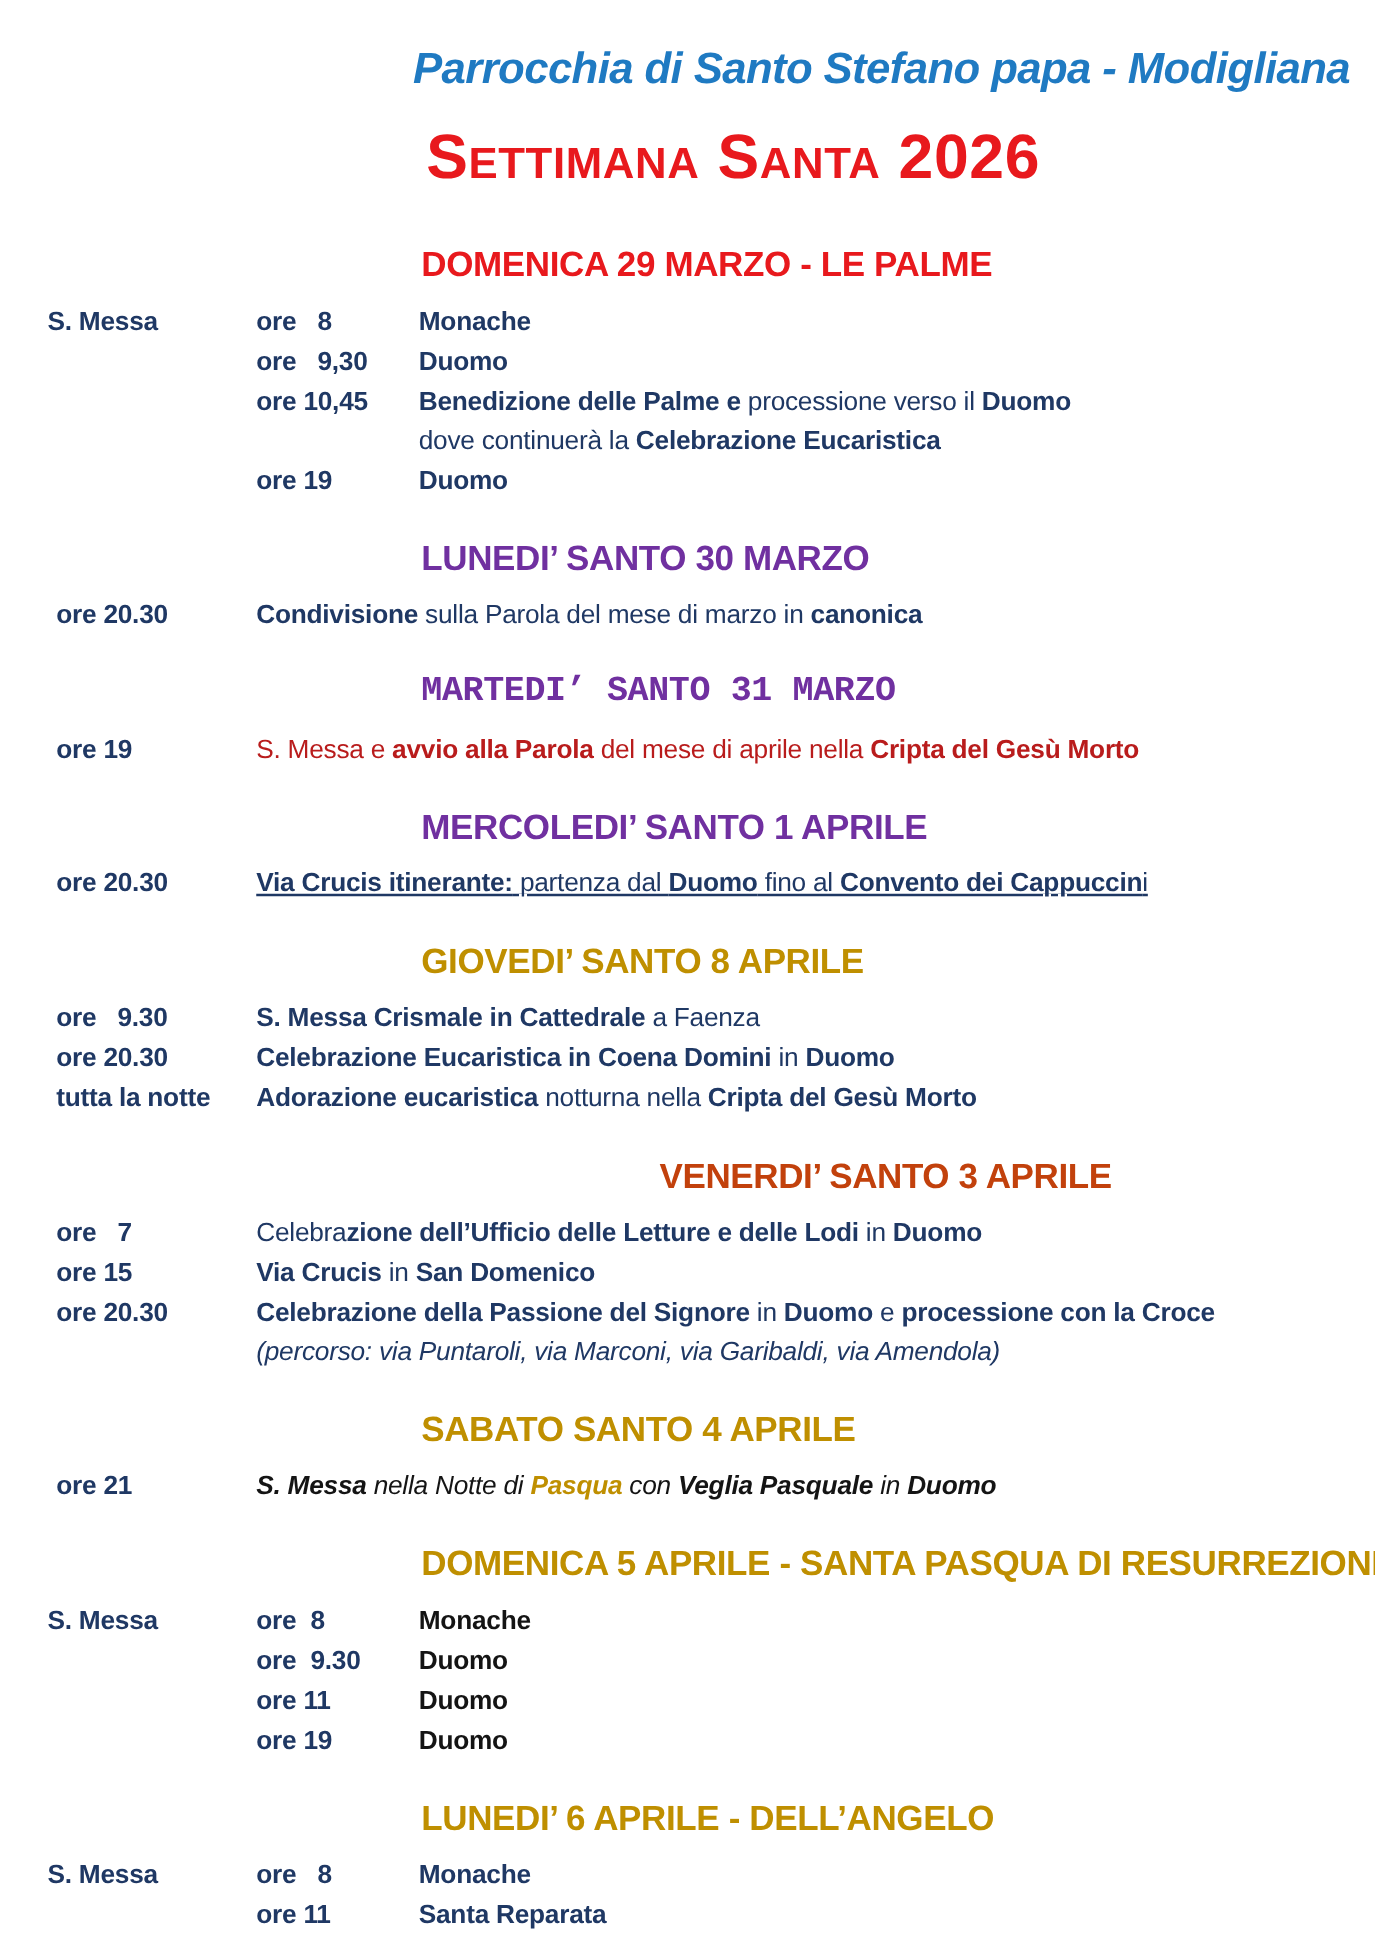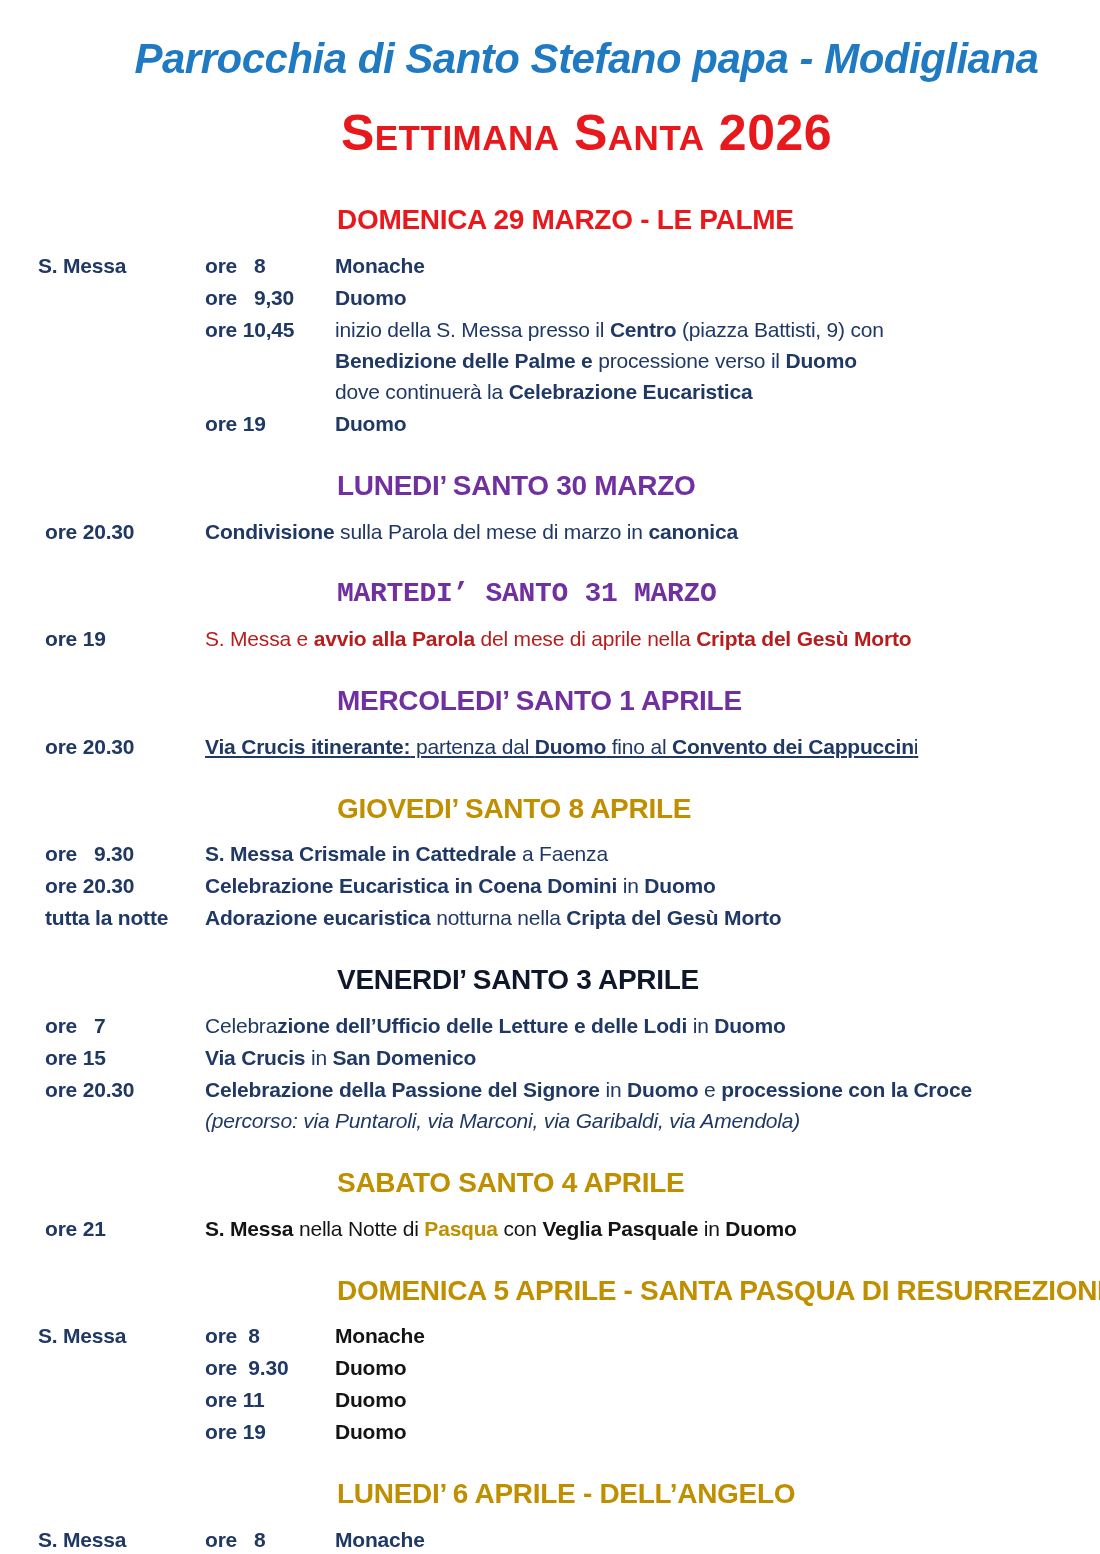--- a/index.html
+++ b/index.html
@@ -6,22 +6,22 @@
   body{
     width:1100px;min-height:1554px;
     font-family:"Liberation Sans","DejaVu Sans",sans-serif;
     -webkit-font-smoothing:antialiased;
     overflow-x:hidden;
   }
   .page{padding:0 20px 30px 38px;box-sizing:border-box;width:1100px;}
 
   .masthead{text-align:center;padding-left:55px;margin-top:34px;margin-bottom:42px;}
   .parish{
-    font-size:42px;font-style:italic;font-weight:700;
-    letter-spacing:-0.5px;line-height:1.2;margin:0 0 22px 0;
+    font-size:35px;font-style:italic;font-weight:700;
+    letter-spacing:-0.5px;line-height:1.2;margin:0 0 22px 0;text-align:right;
   }
   .doc-title{
     font-size:50px;font-weight:700;font-variant:small-caps;
     letter-spacing:0.5px;line-height:1.1;margin:0;
   }
 
   .section .heading{
     font-size:28px;font-weight:700;line-height:1.2;
     margin:30px 0 13px 299px;letter-spacing:-0.3px;
     white-space:nowrap;
@@ -68,21 +68,20 @@
           <span class="cell label" style="color: rgb(31, 56, 100);"></span>
           <span class="cell time" style="color: rgb(31, 56, 100);">ore   9,30</span>
           <div class="cell desc" style="color: rgb(31, 56, 100);">
             <span class="line"><span class="b">Duomo</span></span>
           </div>
         </div>
         <div class="row three">
           <span class="cell label" style="color: rgb(31, 56, 100);"></span>
           <span class="cell time" style="color: rgb(31, 56, 100);">ore 10,45</span>
           <div class="cell desc" style="color: rgb(31, 56, 100);">
-            <span class="line"><span>inizio della S. Messa presso il </span><span class="b">Centro</span><span> (piazza Battisti, 9) con</span></span>
             <span class="line"><span class="b">Benedizione delle Palme e </span><span>processione verso il </span><span class="b">Duomo</span></span>
             <span class="line"><span>dove continuerà la </span><span class="b">Celebrazione Eucaristica</span></span>
           </div>
         </div>
         <div class="row three">
           <span class="cell label" style="color: rgb(31, 56, 100);"></span>
           <span class="cell time" style="color: rgb(31, 56, 100);">ore 19</span>
           <div class="cell desc" style="color: rgb(31, 56, 100);">
             <span class="line"><span class="b">Duomo</span></span>
           </div>
@@ -130,21 +129,21 @@
           </div>
         </div>
         <div class="row two">
           <span class="cell time" style="color: rgb(31, 56, 100);">tutta la notte</span>
           <div class="cell desc" style="color: rgb(31, 56, 100);">
             <span class="line"><span class="b">Adorazione eucaristica</span><span> notturna nella </span><span class="b">Cripta del Gesù Morto</span></span>
           </div>
         </div>
       </section>
       <section class="section">
-        <h3 class="heading" style="color: #0f172a;">VENERDI’ SANTO 3 APRILE</h3>
+        <h3 class="heading" style="color: #c2410c; text-align: center;">VENERDI’ SANTO 3 APRILE</h3>
         <div class="row two">
           <span class="cell time" style="color: rgb(31, 56, 100);">ore   7</span>
           <div class="cell desc" style="color: rgb(31, 56, 100);">
             <span class="line"><span>Celebra</span><span class="b">zione dell’Ufficio delle Letture e delle Lodi</span><span> in </span><span class="b">Duomo</span></span>
           </div>
         </div>
         <div class="row two">
           <span class="cell time" style="color: rgb(31, 56, 100);">ore 15</span>
           <div class="cell desc" style="color: rgb(31, 56, 100);">
             <span class="line"><span class="b">Via Crucis</span><span> in </span><span class="b">San Domenico</span></span>
@@ -155,21 +154,21 @@
           <div class="cell desc" style="color: rgb(31, 56, 100);">
             <span class="line"><span class="b">Celebrazione della Passione del Signore</span><span> in </span><span class="b">Duomo</span><span> e </span><span class="b">processione con la Croce</span></span>
             <span class="line"><span class="it">(percorso: via Puntaroli, via Marconi, via Garibaldi, via Amendola)</span></span>
           </div>
         </div>
       </section>
       <section class="section">
         <h3 class="heading" style="color: rgb(191, 143, 0);">SABATO SANTO 4 APRILE</h3>
         <div class="row two">
           <span class="cell time" style="color: rgb(31, 56, 100);">ore 21</span>
-          <div class="cell desc" style="color: rgb(20, 20, 20);">
+          <div class="cell desc" style="color: rgb(20, 20, 20); font-style: italic;">
             <span class="line"><span class="b">S. Messa</span><span> nella Notte di </span><span class="b" style="color: rgb(191, 143, 0);">Pasqua</span><span> con </span><span class="b">Veglia Pasquale</span><span> in </span><span class="b">Duomo</span></span>
           </div>
         </div>
       </section>
       <section class="section">
         <h3 class="heading" style="color: rgb(191, 143, 0);">DOMENICA 5 APRILE - SANTA PASQUA DI RESURREZIONE</h3>
         <div class="row three">
           <span class="cell label" style="color: rgb(31, 56, 100);">S. Messa</span>
           <span class="cell time" style="color: rgb(31, 56, 100);">ore  8</span>
           <div class="cell desc" style="color: rgb(20, 20, 20);">

